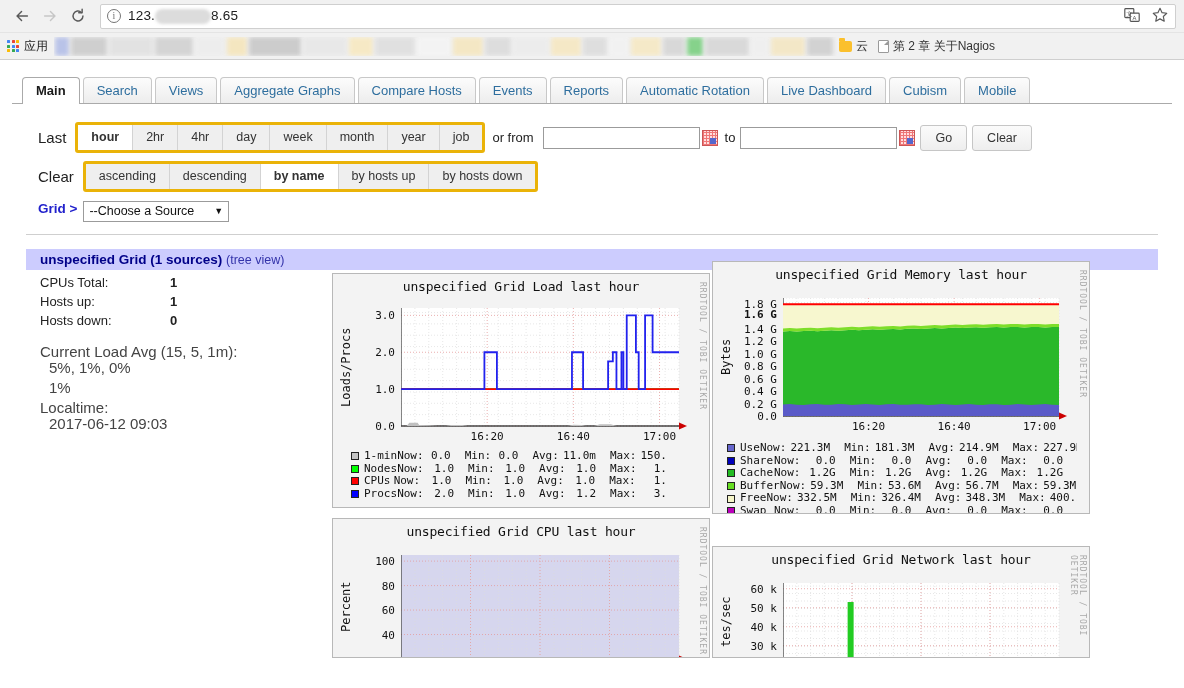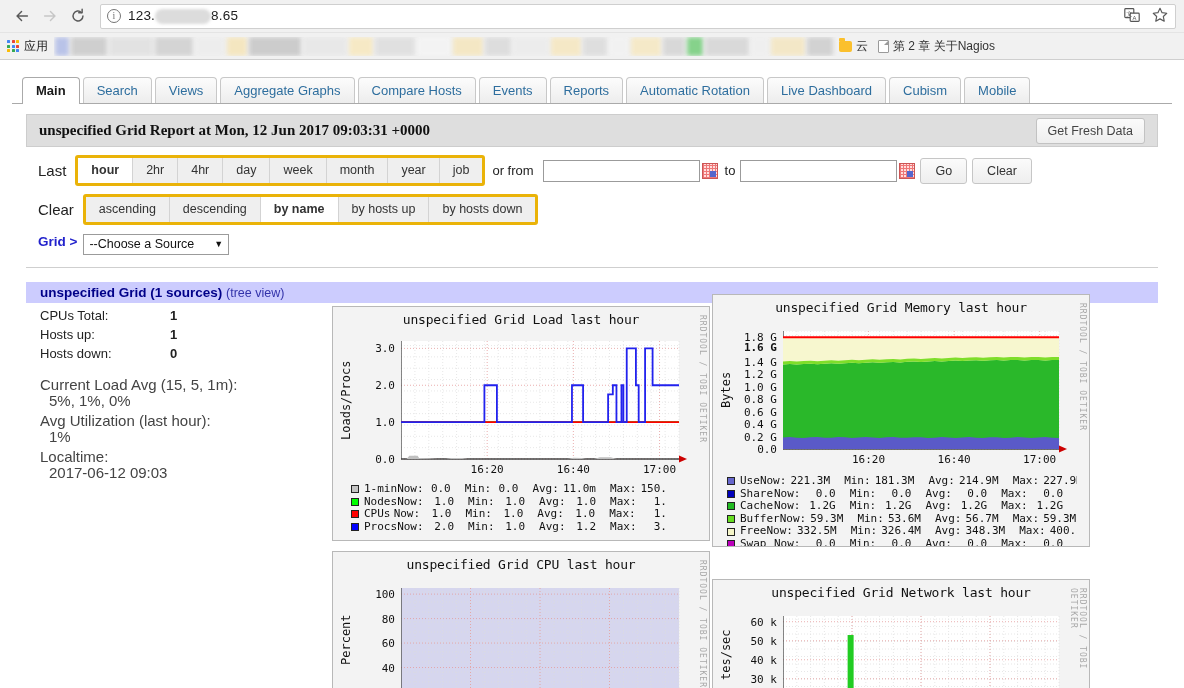--- a/index.html
+++ b/index.html
@@ -396,24 +396,20 @@
       <div class="ui-tab">Events</div>
       <div class="ui-tab">Reports</div>
       <div class="ui-tab">Automatic Rotation</div>
       <div class="ui-tab">Live Dashboard</div>
       <div class="ui-tab">Cubism</div>
       <div class="ui-tab">Mobile</div>
     </div>
 
   <div id="content">
 
-    <div id="report-head">
-      <div id="report-title">unspecified Grid Report at Mon, 12 Jun 2017 09:03:31 +0000</div>
-      <div id="fresh-btn">Get Fresh Data</div>
-    </div>
 
     <div class="ctrl-row">
       <span class="ctrl-label">Last</span>
       <span class="btn-group" id="range-group">
           <span class="gbtn sel">hour</span>
           <span class="gbtn">2hr</span>
           <span class="gbtn">4hr</span>
           <span class="gbtn">day</span>
           <span class="gbtn">week</span>
           <span class="gbtn">month</span>
@@ -468,21 +464,20 @@
           </div>
           <div class="sum-line">
             <span class="k">Hosts down:</span>
             <span class="v">0</span>
           </div>
           <div class="sum-block">
             <div>Current Load Avg (15, 5, 1m):</div>
             <div class="sb-val">5%, 1%, 0%</div>
           </div>
           <div class="sum-block" style="margin-top: 4px;">
-            <div>Avg Utilization (last hour):</div>
             <div class="sb-val">1%</div>
           </div>
           <div class="sum-block" style="margin-top: 4px;">
             <div>Localtime:</div>
             <div class="sb-val">2017-06-12 09:03</div>
           </div>
         </div>
       <div id="graphs-col">
           <div class="graph-card" style="left: -8px; top: 3px; width: 378px; height: 235px;">
             <div class="g-title">unspecified Grid Load last hour</div>

